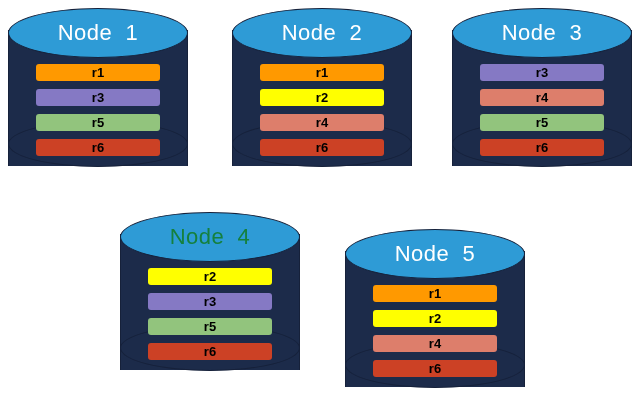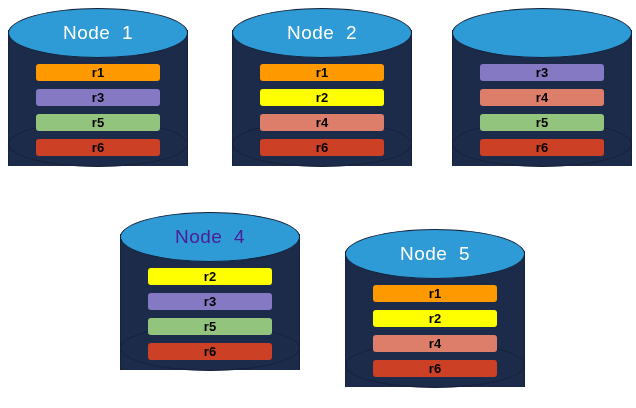--- a/index.html
+++ b/index.html
@@ -62,21 +62,21 @@
   .node-label {
     position: absolute;
     left: 0;
     top: 0;
     width: 180px;
     height: 50px;
     display: flex;
     align-items: center;
     justify-content: center;
     color: #ffffff;
-    font-size: 19px;
+    font-size: 22px;
     letter-spacing: 0.5px;
     z-index: 5;
     white-space: pre;
   }
   .bars {
     position: absolute;
     left: 0;
     top: 56px;
     width: 180px;
     z-index: 6;
@@ -123,32 +123,33 @@
         <div class="bar" style="background: rgb(255, 153, 0); color: rgb(0, 0, 0);">r1</div>
         <div class="bar" style="background: rgb(255, 255, 0); color: rgb(0, 0, 0);">r2</div>
         <div class="bar" style="background: rgb(221, 126, 107); color: rgb(0, 0, 0);">r4</div>
         <div class="bar" style="background: rgb(204, 65, 37); color: rgb(0, 0, 0);">r6</div>
       </div>
     </div>
     <div class="node" style="left: 452px; top: 8px;">
       <div class="cyl-body" style="background: rgb(28, 43, 74);"></div>
       <div class="cyl-bottom" style="background: rgb(28, 43, 74);"></div>
       <div class="cyl-top" style="background: rgb(46, 155, 214);"></div>
+      <div class="node-label" style="color: rgb(255, 255, 255);">Node  3</div>
       <div class="bars">
         <div class="bar" style="background: rgb(133, 121, 196); color: rgb(0, 0, 0);">r3</div>
         <div class="bar" style="background: rgb(221, 126, 107); color: rgb(0, 0, 0);">r4</div>
         <div class="bar" style="background: rgb(146, 196, 125); color: rgb(0, 0, 0);">r5</div>
         <div class="bar" style="background: rgb(204, 65, 37); color: rgb(0, 0, 0);">r6</div>
       </div>
     </div>
     <div class="node" style="left: 120px; top: 212px;">
       <div class="cyl-body" style="background: rgb(28, 43, 74);"></div>
       <div class="cyl-bottom" style="background: rgb(28, 43, 74);"></div>
       <div class="cyl-top" style="background: rgb(46, 155, 214);"></div>
-      <div class="node-label" style="color: #4c1d95;">Node  4</div>
+      <div class="node-label" style="color: #15803d;">Node  4</div>
       <div class="bars">
         <div class="bar" style="background: rgb(255, 255, 0); color: rgb(0, 0, 0);">r2</div>
         <div class="bar" style="background: rgb(133, 121, 196); color: rgb(0, 0, 0);">r3</div>
         <div class="bar" style="background: rgb(146, 196, 125); color: rgb(0, 0, 0);">r5</div>
         <div class="bar" style="background: rgb(204, 65, 37); color: rgb(0, 0, 0);">r6</div>
       </div>
     </div>
     <div class="node" style="left: 345px; top: 229px;">
       <div class="cyl-body" style="background: rgb(28, 43, 74);"></div>
       <div class="cyl-bottom" style="background: rgb(28, 43, 74);"></div>

